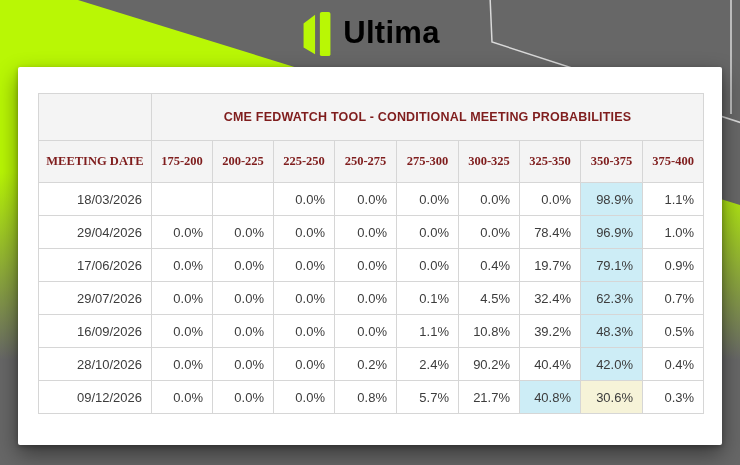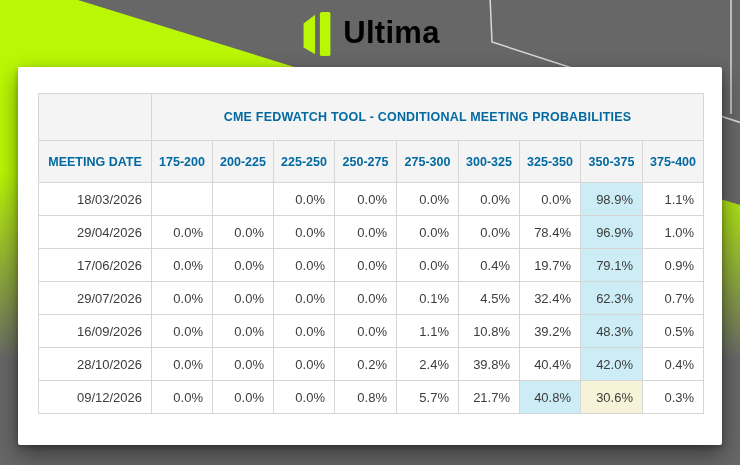--- a/index.html
+++ b/index.html
@@ -61,34 +61,35 @@
     table-layout: fixed;
   }
   .fedwatch th, .fedwatch td {
     border: 1px solid #d6d6d6;
     margin: 0;
     overflow: hidden;
     white-space: nowrap;
   }
   .fedwatch th {
     background: #f4f4f4;
-    color: #0369a1;
+    color: #7f1d1d;
     font-weight: bold;
   }
   th.corner-cell { height: 44px; }
   th.title-cell {
     height: 44px;
     font-size: 12.5px;
     text-align: center;
     letter-spacing: 0.2px;
   }
   th.col-head {
     height: 39px;
     font-size: 12.5px;
     text-align: center;
+    font-family: Liberation Serif, serif;
   }
   td.date-cell {
     height: 30px;
     font-size: 13px;
     color: #3c3c3c;
     text-align: right;
     padding-right: 9px;
     background: #ffffff;
     border-radius: 7px;
   }
@@ -227,21 +228,21 @@
           <td class="val-cell">0.5%</td>
         </tr>
 
         <tr>
           <td class="date-cell">28/10/2026</td>
           <td class="val-cell">0.0%</td>
           <td class="val-cell">0.0%</td>
           <td class="val-cell">0.0%</td>
           <td class="val-cell">0.2%</td>
           <td class="val-cell">2.4%</td>
-          <td class="val-cell">39.8%</td>
+          <td class="val-cell">90.2%</td>
           <td class="val-cell">40.4%</td>
           <td class="val-cell hl-blue">42.0%</td>
           <td class="val-cell">0.4%</td>
         </tr>
 
         <tr>
           <td class="date-cell">09/12/2026</td>
           <td class="val-cell">0.0%</td>
           <td class="val-cell">0.0%</td>
           <td class="val-cell">0.0%</td>

